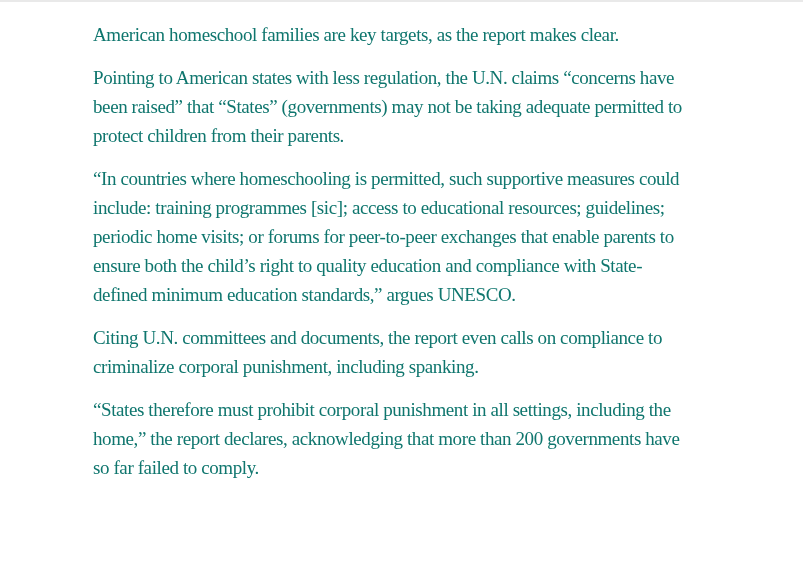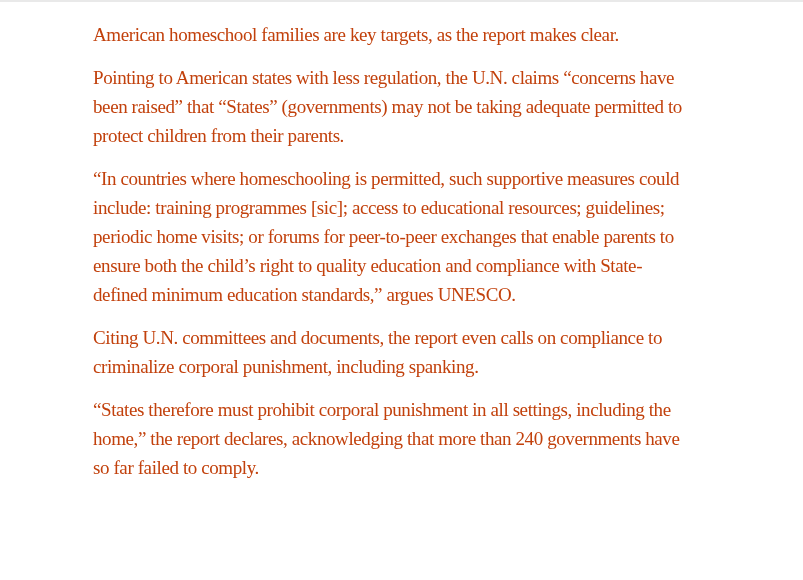--- a/index.html
+++ b/index.html
@@ -20,21 +20,21 @@
     left: 0;
     width: 100%;
     height: 2px;
     background: #e9e9e9;
   }
   .article {
     position: absolute;
     left: 93px;
     top: 20px;
     width: 705px;
-    color: #c2410c;
+    color: #0f766e;
   }
   .para {
     margin: 0 0 14px 0;
     font-size: 19px;
     line-height: 29px;
     letter-spacing: -0.4px;
     white-space: pre-line;
   }
 </style>
 </head>
@@ -49,16 +49,16 @@
 been raised” that “States” (governments) may not be taking adequate permitted to
 protect children from their parents.</p>
       <p class="para">“In countries where homeschooling is permitted, such supportive measures could
 include: training programmes [sic]; access to educational resources; guidelines;
 periodic home visits; or forums for peer-to-peer exchanges that enable parents to
 ensure both the child’s right to quality education and compliance with State-
 defined minimum education standards,” argues UNESCO.</p>
       <p class="para">Citing U.N. committees and documents, the report even calls on compliance to
 criminalize corporal punishment, including spanking.</p>
       <p class="para">“States therefore must prohibit corporal punishment in all settings, including the
-home,” the report declares, acknowledging that more than 240 governments have
+home,” the report declares, acknowledging that more than 200 governments have
 so far failed to comply.</p>
     </div>
 </main>
 
 </body></html>

